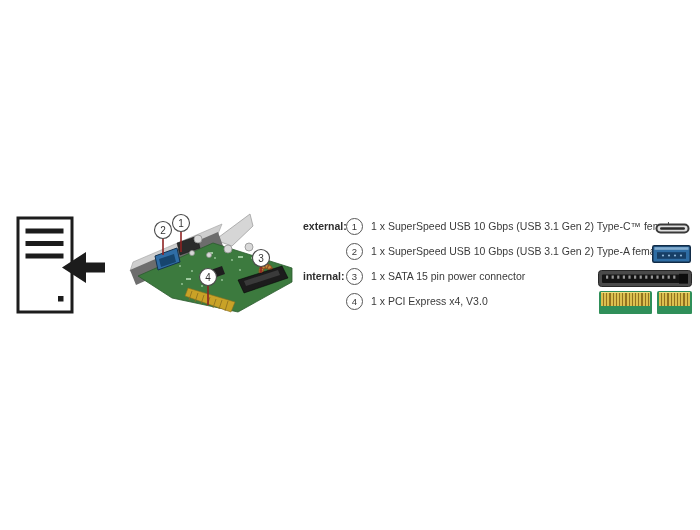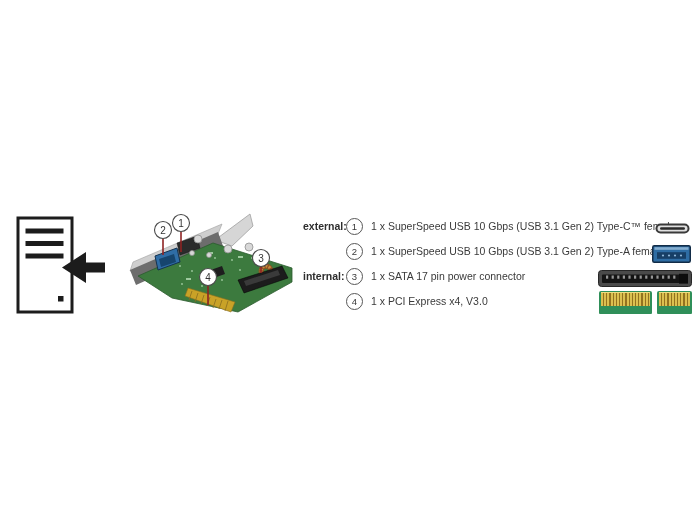--- a/index.html
+++ b/index.html
@@ -130,21 +130,21 @@
     <span class="num-circle">
         <span>2</span>
       </span>
     <span class="row-text">1 x SuperSpeed USB 10 Gbps (USB 3.1 Gen 2) Type-A female</span>
   </div>
   <div class="legend-row" style="top:267px;">
     <span class="group-label">internal:</span>
     <span class="num-circle">
         <span>3</span>
       </span>
-    <span class="row-text">1 x SATA 17 pin power connector</span>
+    <span class="row-text">1 x SATA 15 pin power connector</span>
   </div>
   <div class="legend-row" style="top:292px;">
     <span class="group-label"></span>
     <span class="num-circle">
         <span>4</span>
       </span>
     <span class="row-text">1 x PCI Express x4, V3.0</span>
   </div>
 
   <svg class="conn-icon" style="left:655px; top:223px;" width="35" height="11" viewBox="0 0 35 11">

